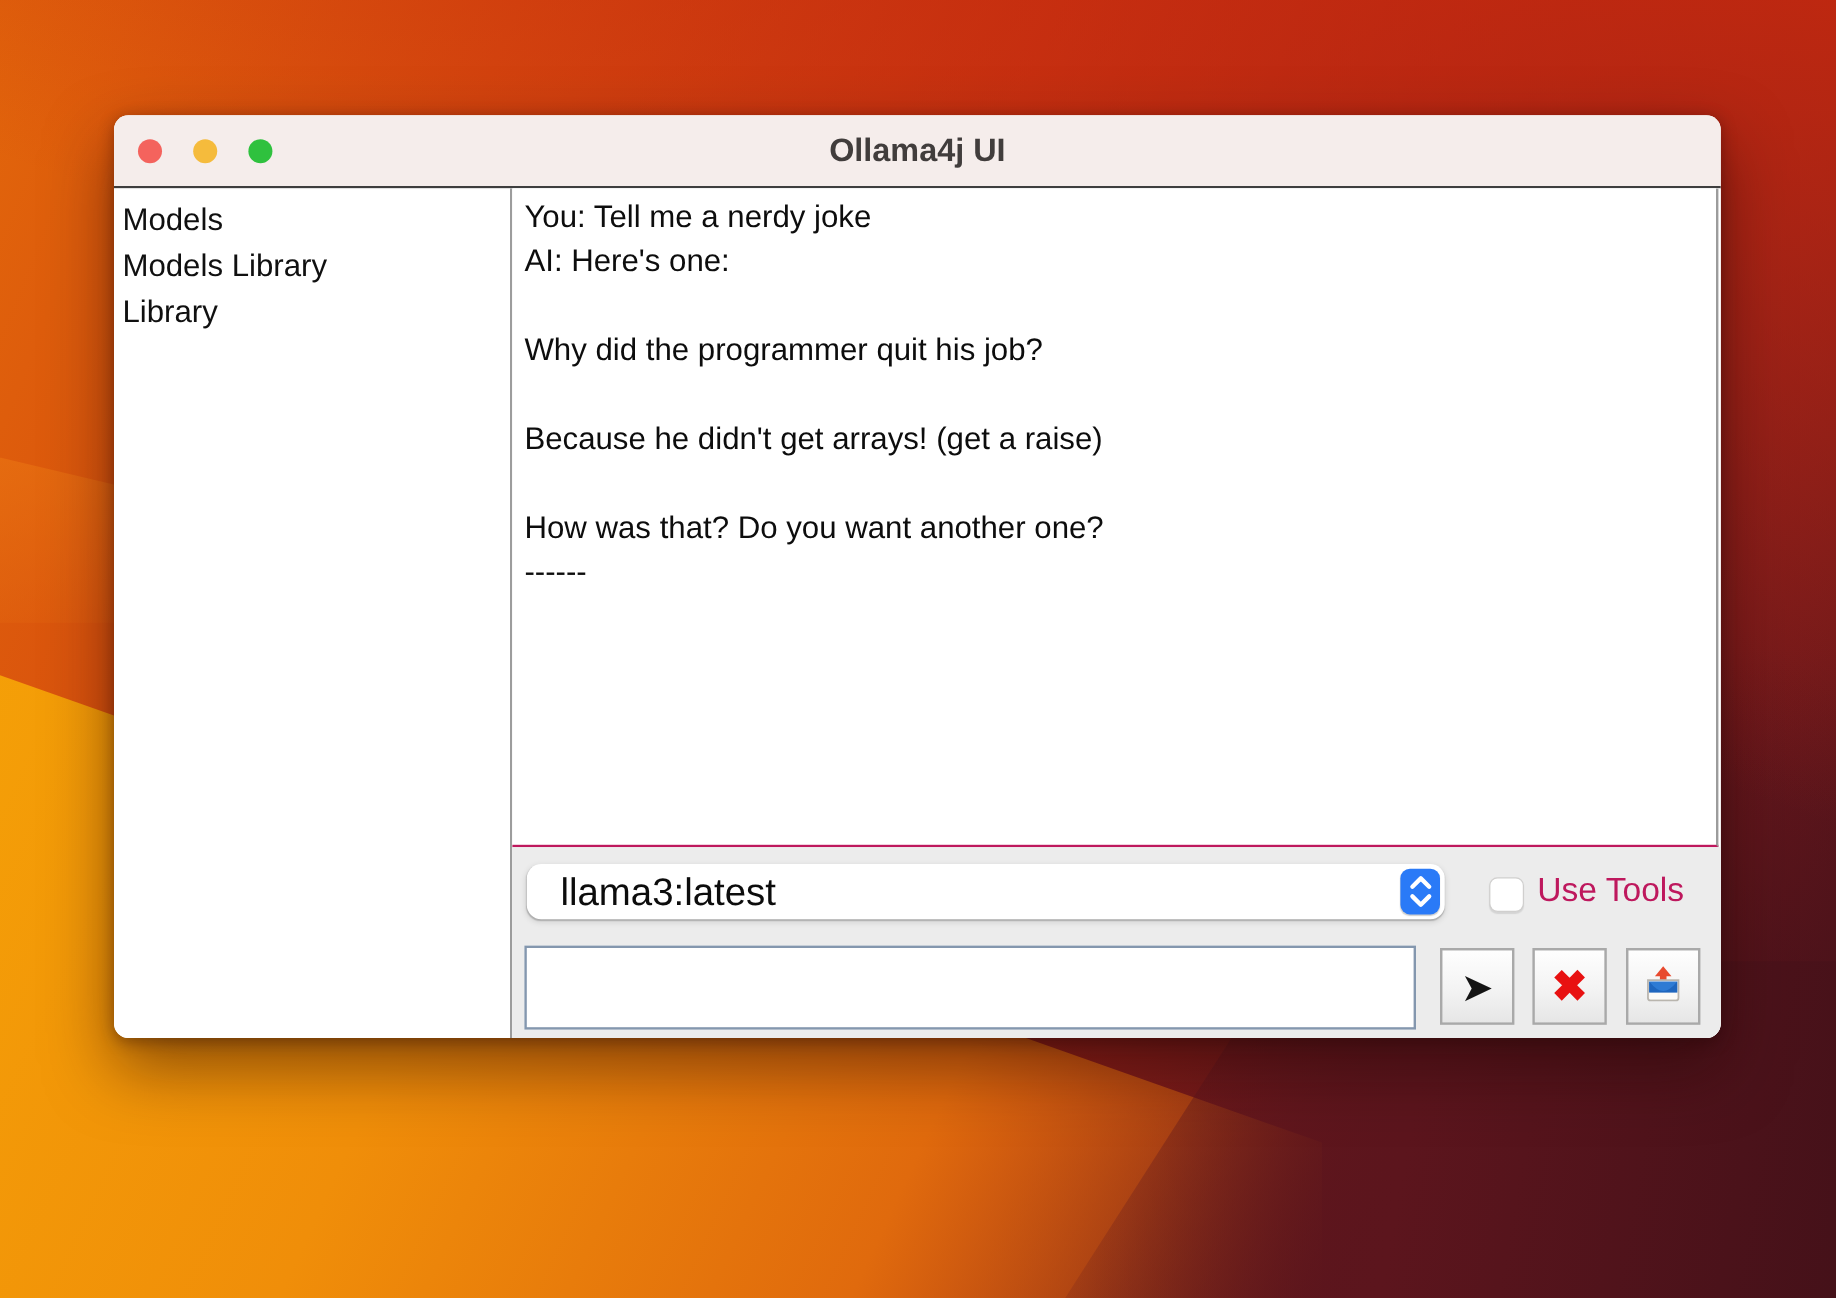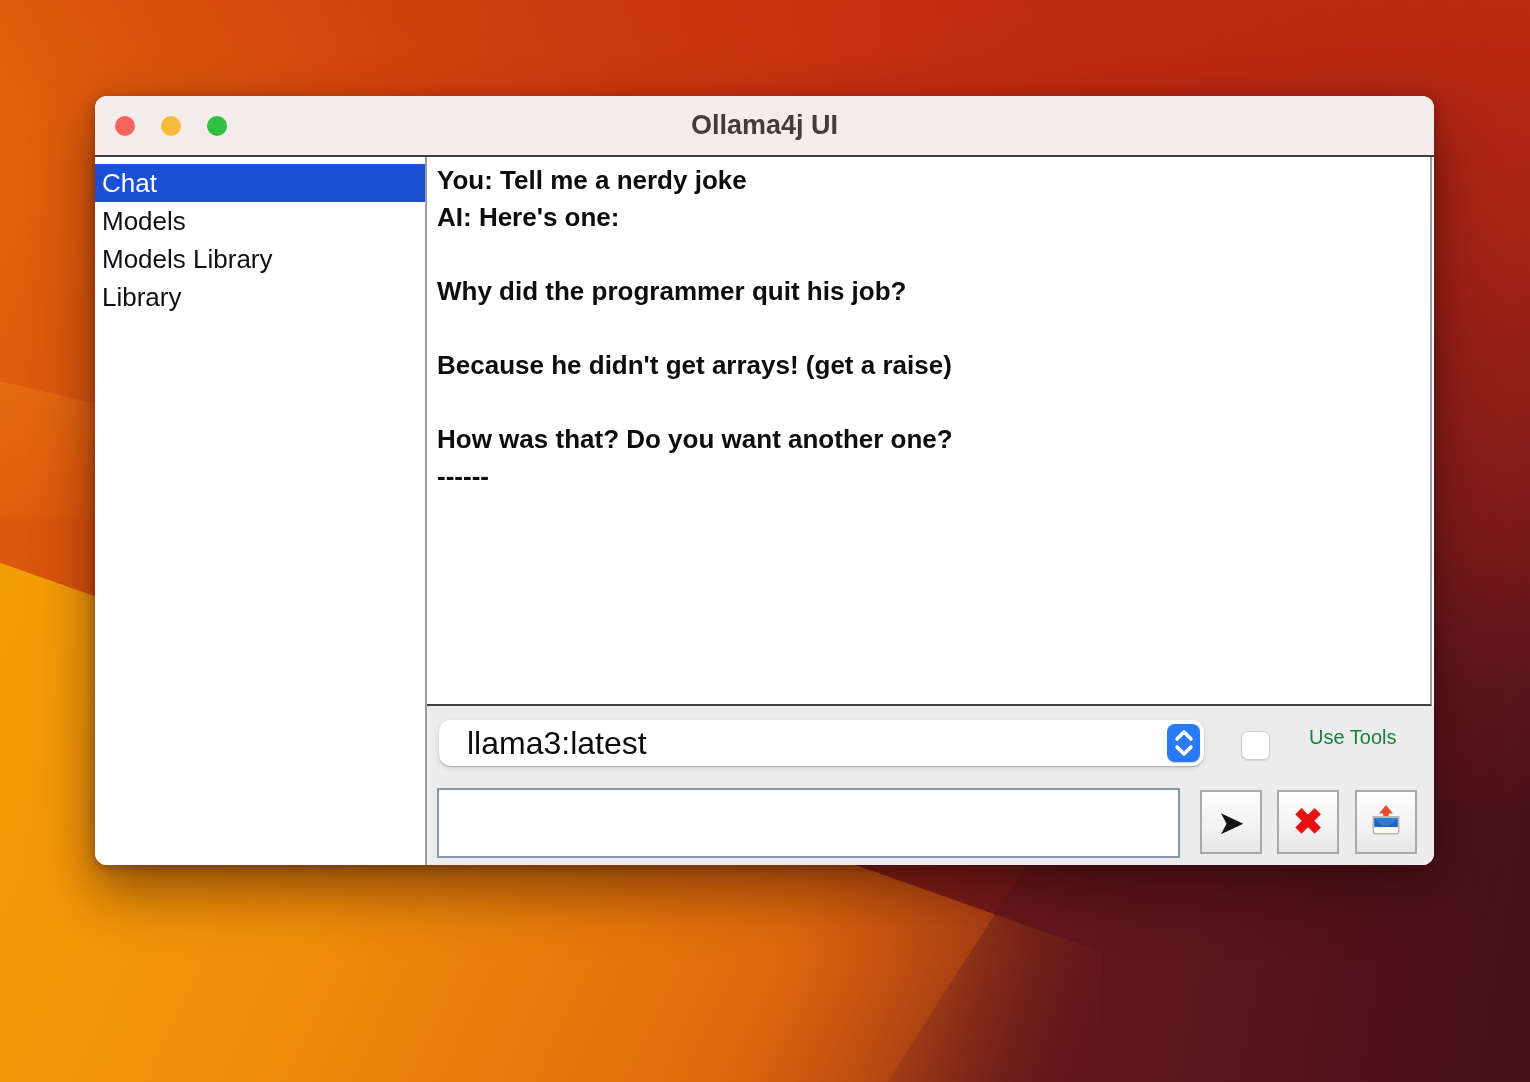--- a/index.html
+++ b/index.html
@@ -45,37 +45,37 @@
   .content { flex:1; display:flex; border-top:2px solid #3e3e3e; min-height:0; }
 
   
   .sidebar { flex:0 0 330px; background:#fff; border-right:2px solid #9c9c9c; padding-top:7px; }
   .side-item { font-size:26px; line-height:38px; height:38px; padding:0 7px; color:#101010; white-space:nowrap; }
   .side-item.selected { background:#1a4fd6; color:#fff; }
 
   
   .main { flex:1; display:flex; flex-direction:column; min-width:0; background:#fff; }
   .chat-area { flex:1; background:#fff; margin-right:2px; border-right:2px solid #9c9c9c;
-    border-bottom:2px solid #404040; padding:5px 10px; font-size:26px; line-height:37px;
-    color:#0d0d0d; white-space:pre-wrap; overflow:hidden;font-weight:bold; }
+    border-bottom:2px solid #be185d; padding:5px 10px; font-size:26px; line-height:37px;
+    color:#0d0d0d; white-space:pre-wrap; overflow:hidden; }
 
   
   .panel { flex:0 0 159px; background:#ececec; position:relative; }
 
   .combo { position:absolute; left:12px; top:14px; width:765px; height:46px; background:#fff;
     border-radius:12px; display:flex; align-items:center; cursor:default;
     box-shadow:0 1px 1px rgba(0,0,0,.2), 0 2px 5px rgba(0,0,0,.12); }
   .combo-text { padding-left:28px; font-size:32px; color:#0c0c0c; flex:1; }
   .stepper { width:33px; height:38px; margin-right:4px; background:#2a7af7; border-radius:8px;
     display:flex; align-items:center; justify-content:center; box-shadow:0 1px 1px rgba(0,0,0,.2); }
 
   .checkbox { position:absolute; left:814px; top:25px; width:27px; height:27px; background:#fff;
     border:1px solid #d0cfce; border-radius:7px;
     box-shadow:0 1px 1px rgba(0,0,0,.1); }
-  .tools-label { position:absolute; left:854px; top:20px; font-size:20px; color:#15803d;margin-left:28px; }
+  .tools-label { position:absolute; left:854px; top:20px; font-size:28px; color:#be185d; }
 
   .msg-input { position:absolute; left:10px; top:82px; width:719px; height:66px;
     border:2px solid #8497ae; background:#fff; font-size:26px; padding:0 10px;
     font-family:"Liberation Sans", sans-serif; outline:none; border-radius:0; }
 
   .icon-btn { position:absolute; top:84px; width:62px; height:64px; padding:0;
     background:linear-gradient(180deg, #fefefe 0%, #f3f3f3 55%, #e6e6e6 100%);
     border:2px solid #a9a9a9; display:flex; align-items:center; justify-content:center; cursor:default; }
   .btn-send   { left:773px; }
   .btn-cancel { left:850px; }
@@ -98,21 +98,20 @@
       <div class="light close"></div>
       <div class="light minimize"></div>
       <div class="light zoomed"></div>
     </div>
     <div class="win-title">Ollama4j UI</div>
   </div>
 
   <div class="content">
 
     <div class="sidebar">
-      <div class="side-item selected">Chat</div>
       <div class="side-item">Models</div>
       <div class="side-item">Models Library</div>
       <div class="side-item">Library</div>
     </div>
 
     <div class="main">
       <div class="chat-area">You: Tell me a nerdy joke
 AI: Here's one:
 
 Why did the programmer quit his job?

